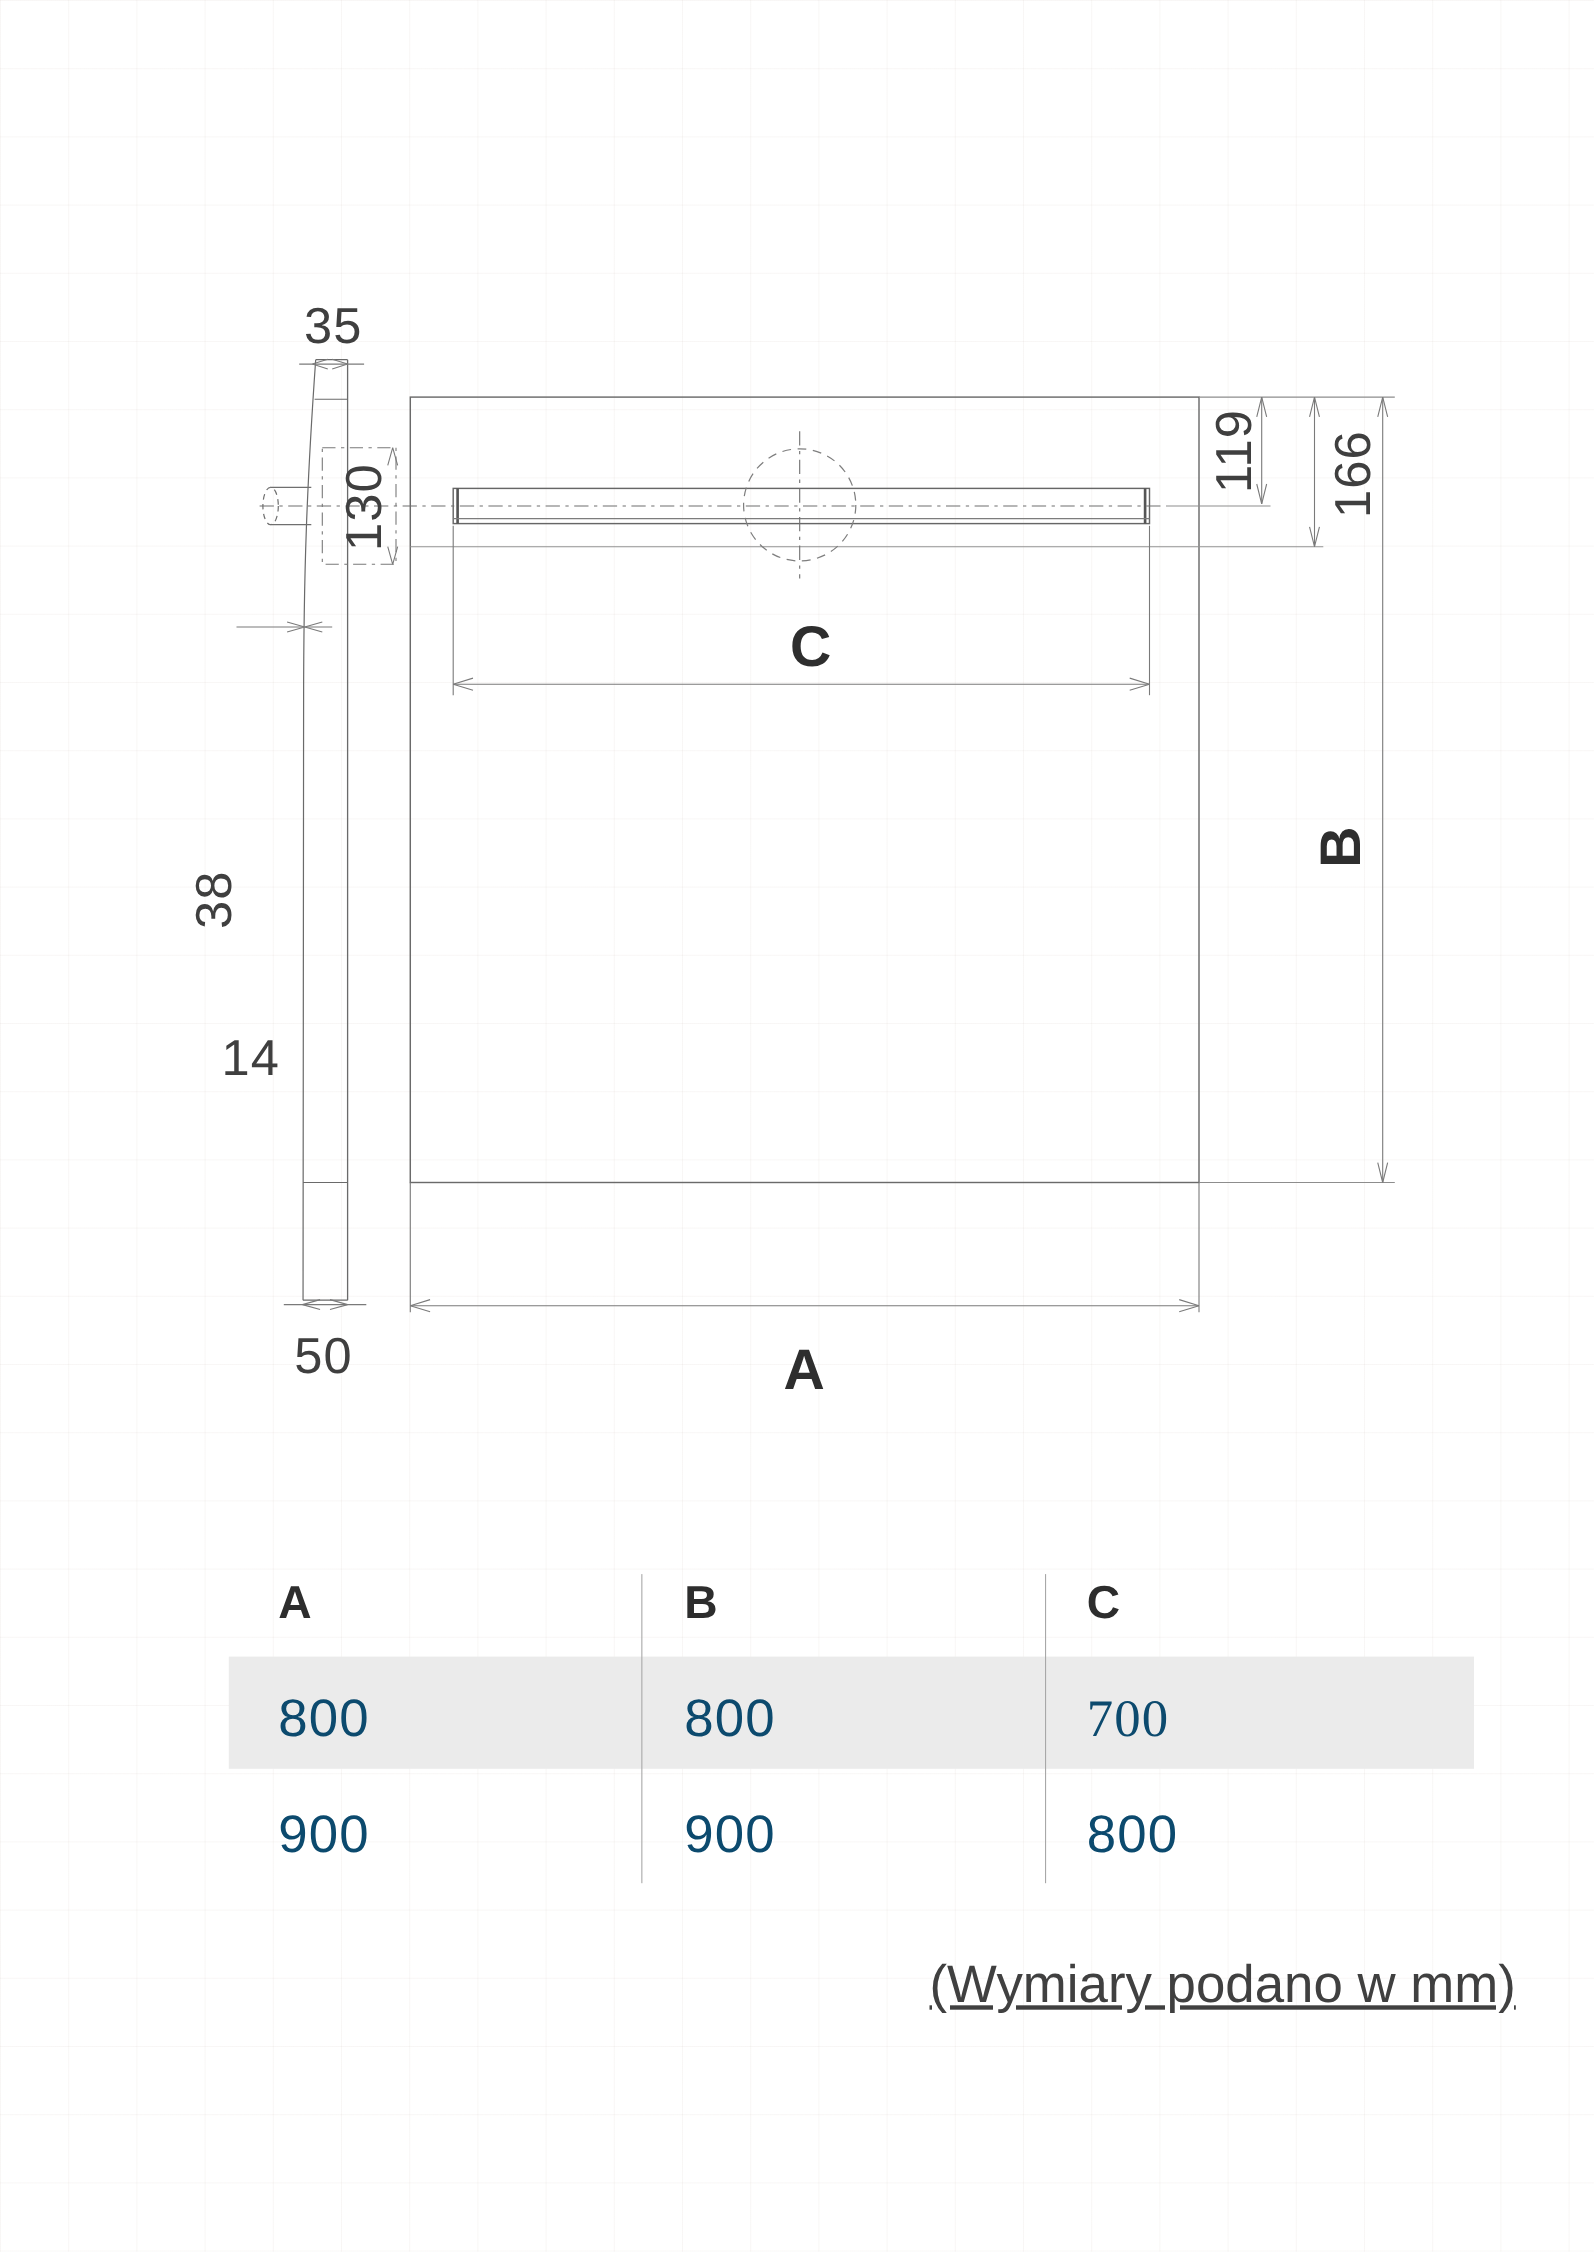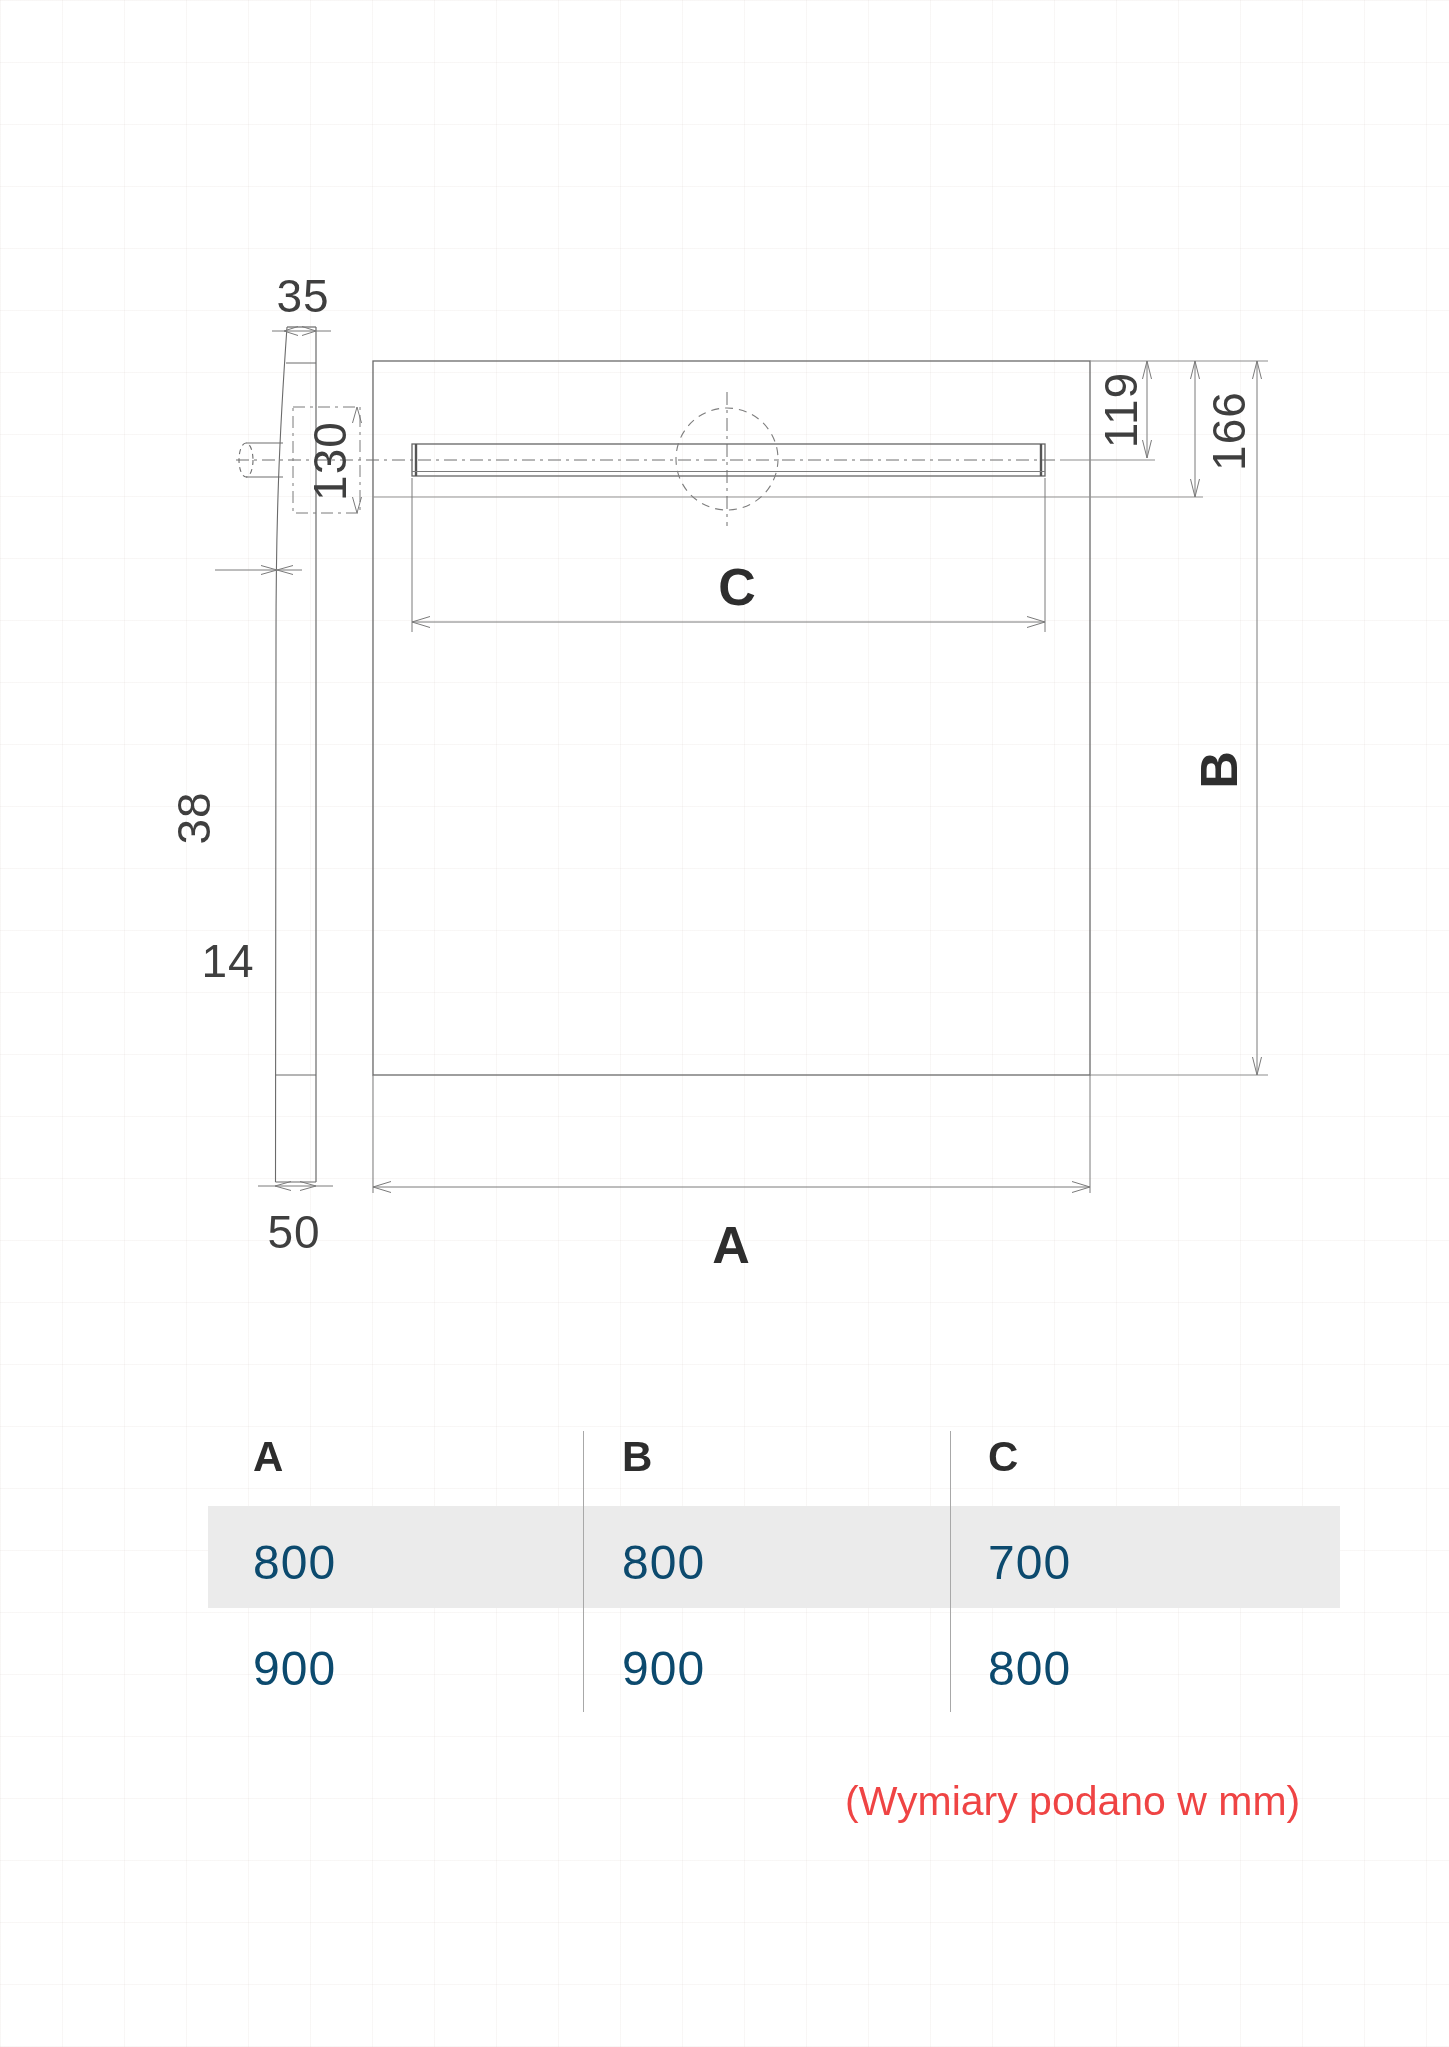--- a/index.html
+++ b/index.html
@@ -14,21 +14,21 @@
     color:#3a3a3a;
   }
   svg text{fill:#3a3a3a;}
   .dimnum{font-size:46px;font-weight:400;letter-spacing:1px;fill:#3f3f3f;}
   .dimletter{font-size:52px;font-weight:700;fill:#2e2e2e;}
   .abs{position:absolute;line-height:1;white-space:nowrap;}
   .th{font-size:42px;font-weight:700;color:#2d2d2d;}
   .td{font-size:48px;font-weight:400;color:#0c4a6e;letter-spacing:1px;}
   .vline{position:absolute;width:1px;background:#a8a8a8;}
   .band{position:absolute;}
-  .caption{font-size:41px;font-weight:400;color:#ef4444;}
+  .caption{font-size:48px;font-weight:400;color:#404040;text-decoration:underline;}
 </style>
 </head>
 <body>
 
 <svg width="1449" height="1330" viewBox="0 0 1449 1330" style="position:absolute;left:0;top:0;">
 
   <g fill="none" stroke="#6a6a6a" stroke-width="1.3">
 
     <rect x="373" y="361" width="717" height="714"></rect>
 
@@ -152,21 +152,21 @@
   <div class="vline" style="left:583px;top:1431px;height:281px;"></div>
   <div class="vline" style="left:950px;top:1431px;height:281px;"></div>
 
   <div class="abs th" style="left:253px;top:1436px;">A</div>
   <div class="abs th" style="left:622px;top:1436px;">B</div>
   <div class="abs th" style="left:988px;top:1436px;">C</div>
 
   <div>
     <div class="abs td" style="left:253px;top:1539px;">800</div>
     <div class="abs td" style="left:622px;top:1539px;">800</div>
-    <div class="abs td" style="left:988px;top:1539px;">700</div>
+    <div class="abs td" style="left:988px;top:1539px;font-family:Liberation Serif, serif;">700</div>
   </div>
 
   <div>
     <div class="abs td" style="left:253px;top:1645px;">900</div>
     <div class="abs td" style="left:622px;top:1645px;">900</div>
     <div class="abs td" style="left:988px;top:1645px;">800</div>
   </div>
 </div>
 
 <div class="abs caption" style="left:845px;top:1781px;">(Wymiary podano w mm)</div>

